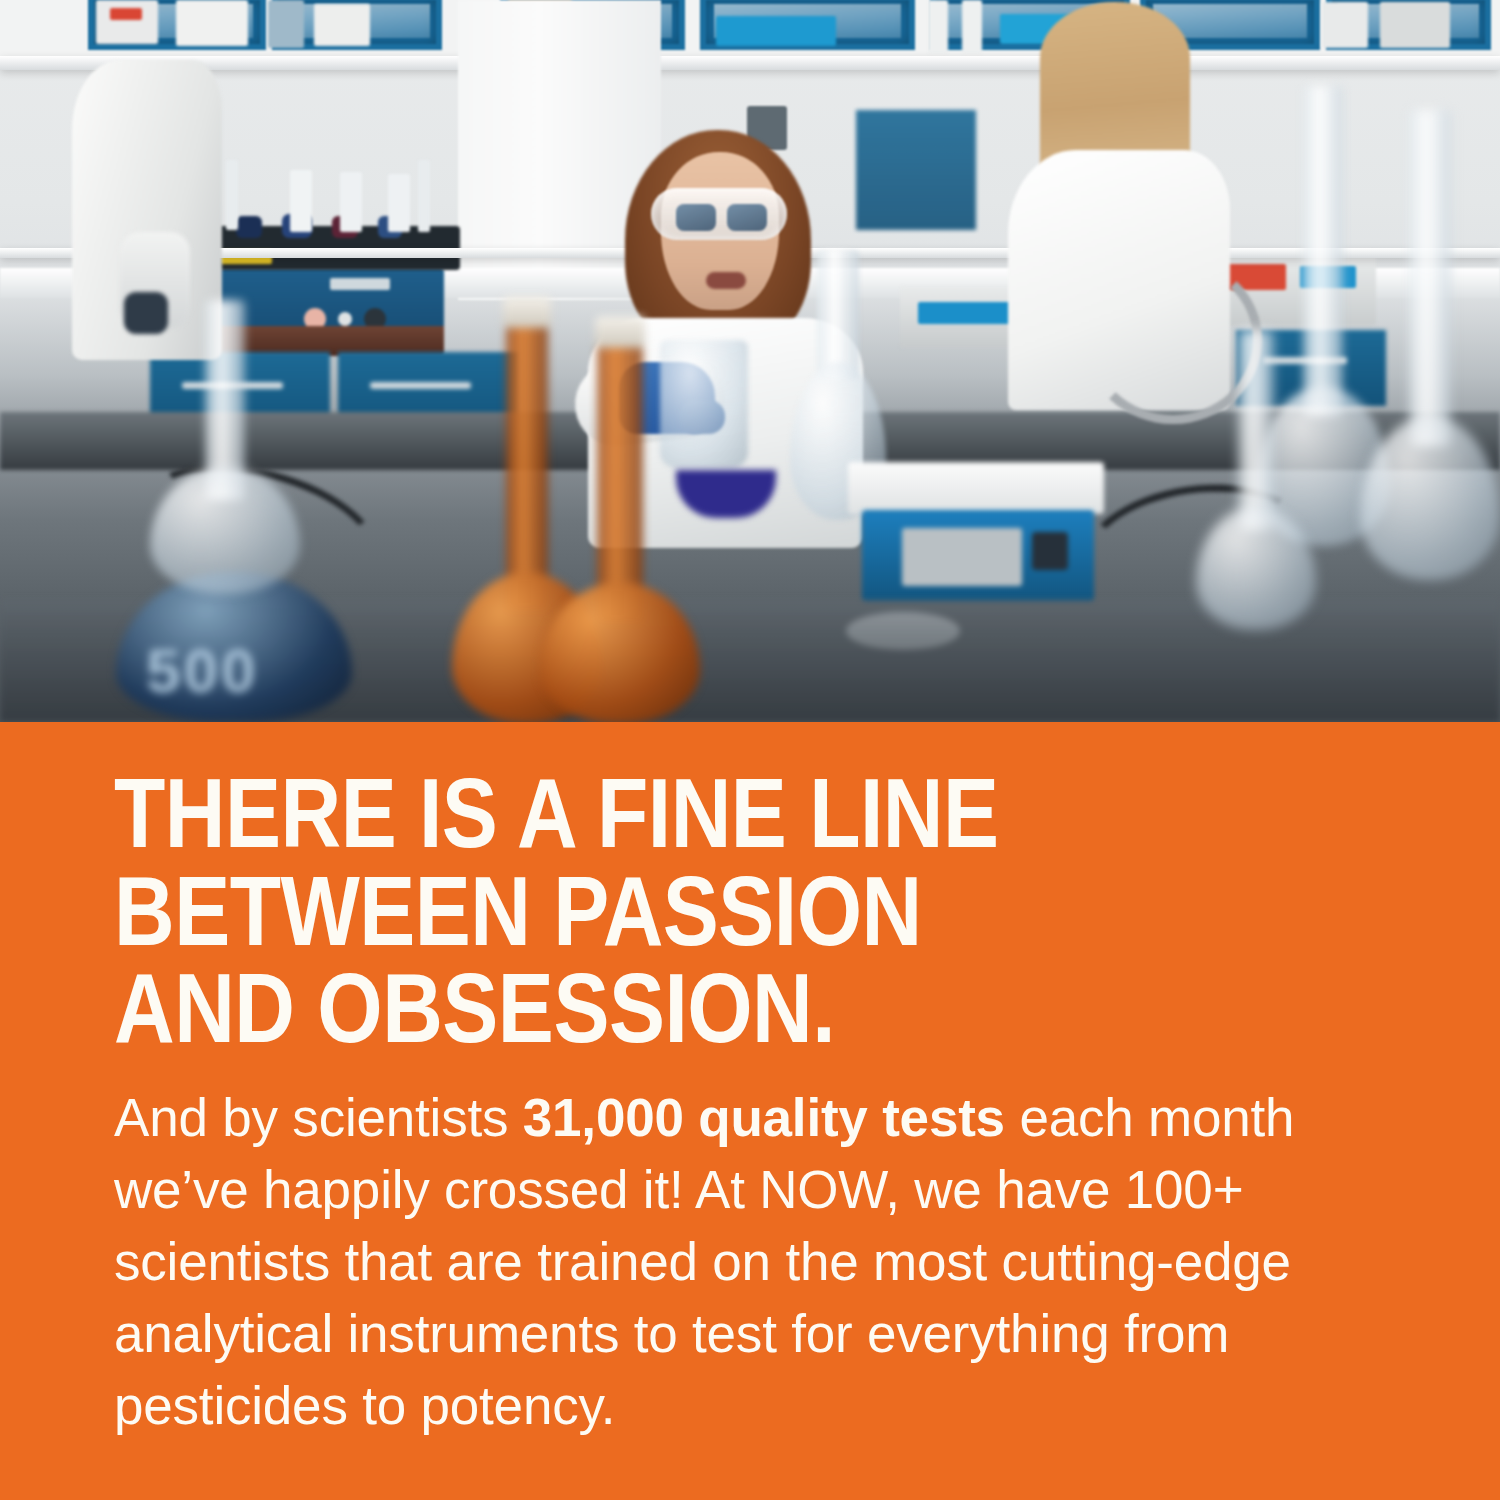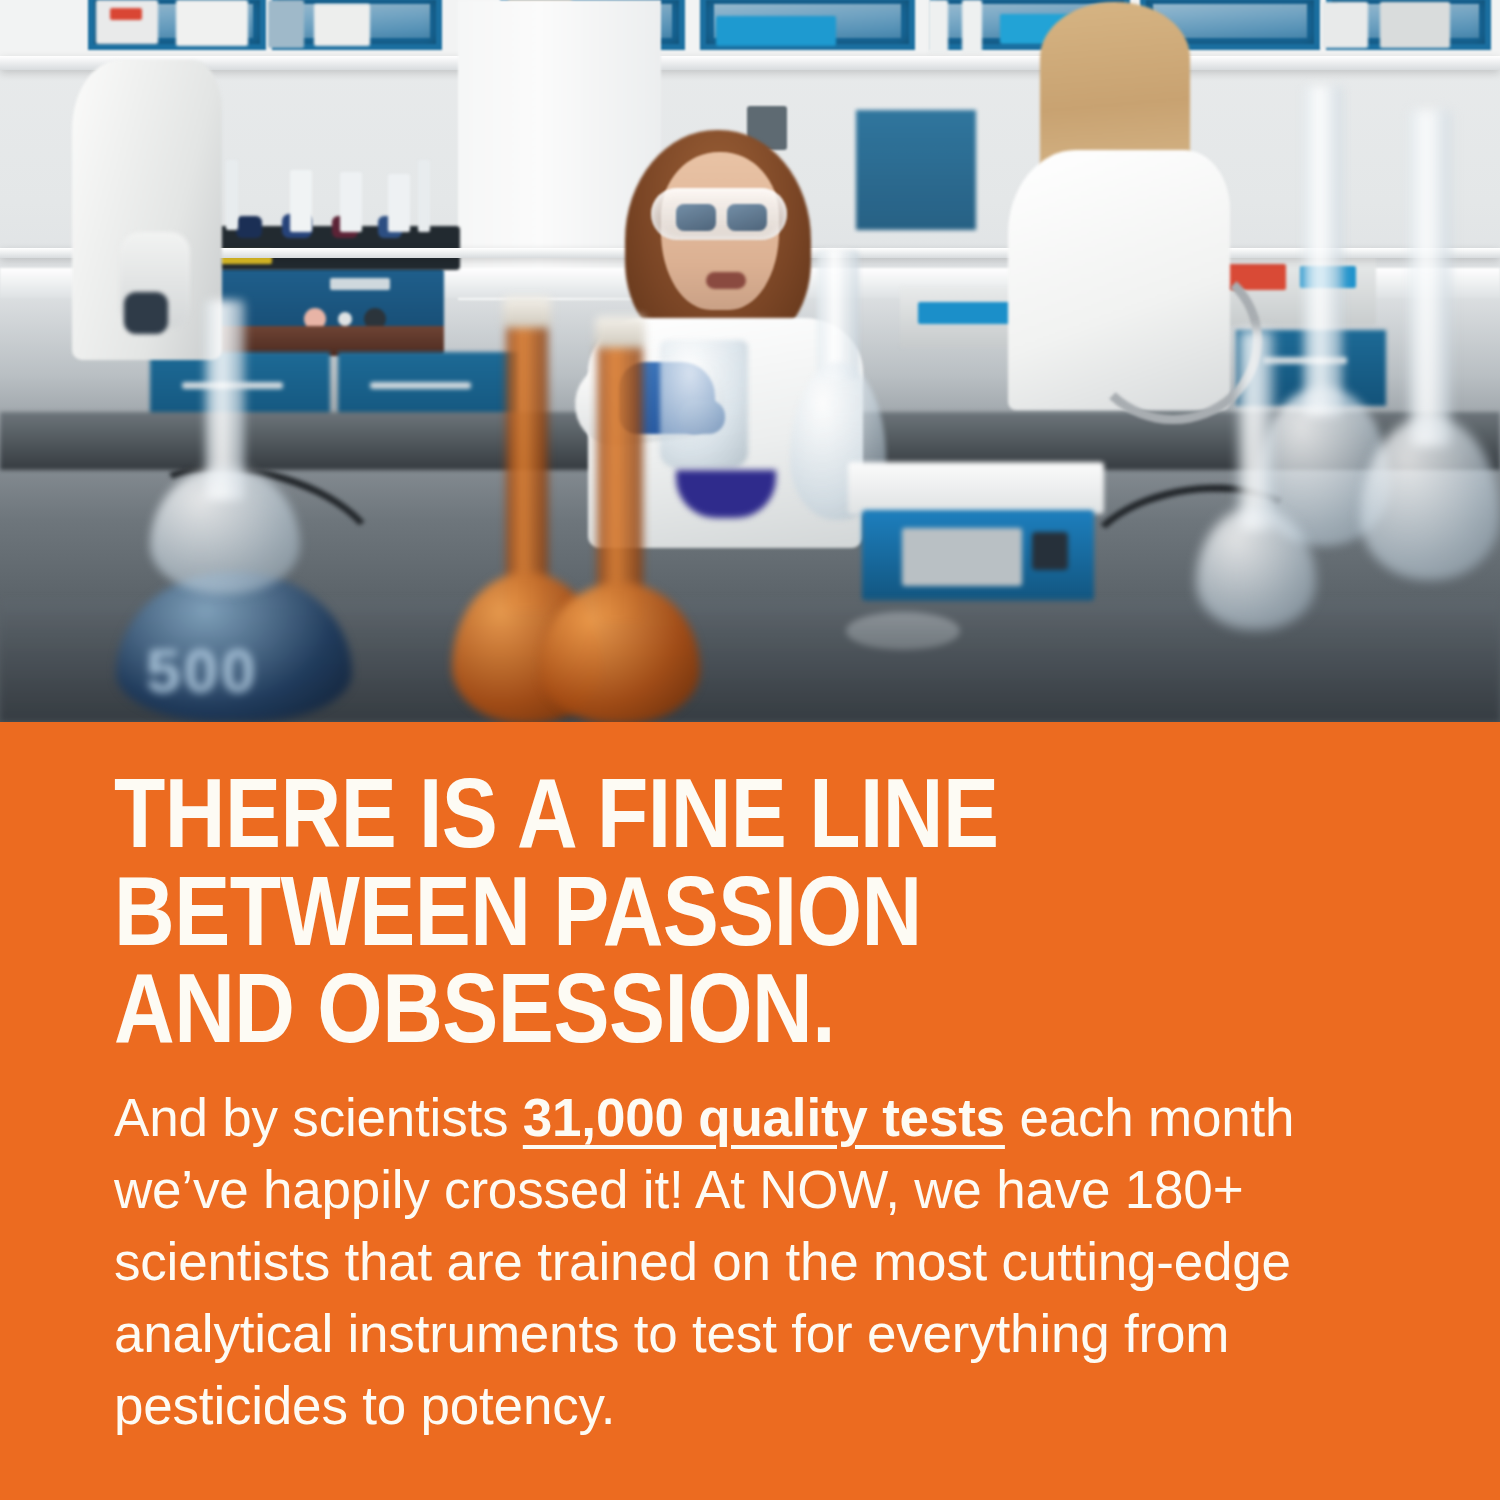--- a/index.html
+++ b/index.html
@@ -408,21 +408,20 @@
     margin: 0;
     color: #fdfbf4;
     font-family: "Liberation Sans", sans-serif;
     font-weight: normal;
     font-size: 53px;
     line-height: 1.36;
     letter-spacing: -0.2px;
   }
   .body-copy .highlight {
     font-weight: bold;
-    text-decoration: underline;
     text-underline-offset: 9px;
     text-decoration-thickness: 4px;
   }
 </style>
 </head>
 <body>
 
 <div id="poster">
 
   <div class="photo">
@@ -591,17 +590,17 @@
       <div class="bulb" style="top:176px; width:120px; height:124px;"></div>
     </div>
   </div>
 
   <div class="panel">
     <h1 class="headline">THERE IS A FINE LINE
 BETWEEN PASSION
 AND OBSESSION.</h1>
 
     <p class="body-copy">
-      <span>And by scientists </span><span class="highlight">31,000 quality tests</span><span> each month we’ve happily crossed it! At NOW, we have 180+ scientists that are trained on the most cutting-edge analytical instruments to test for everything from pesticides to potency.</span>
+      <span>And by scientists </span><span class="highlight">31,000 quality tests</span><span> each month we’ve happily crossed it! At NOW, we have 100+ scientists that are trained on the most cutting-edge analytical instruments to test for everything from pesticides to potency.</span>
     </p>
   </div>
 
 </div>
 
 </body></html>

